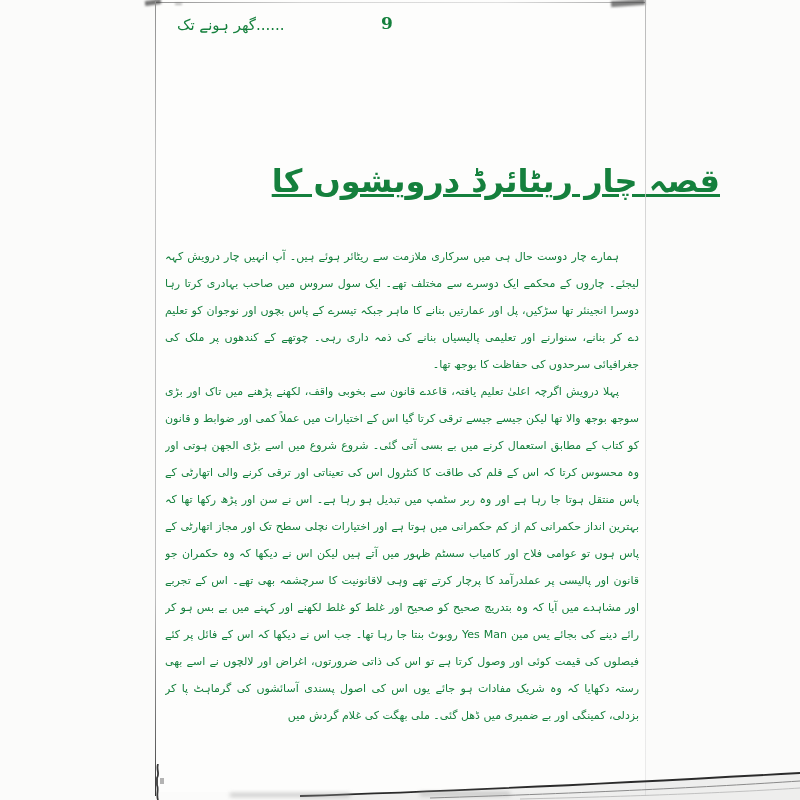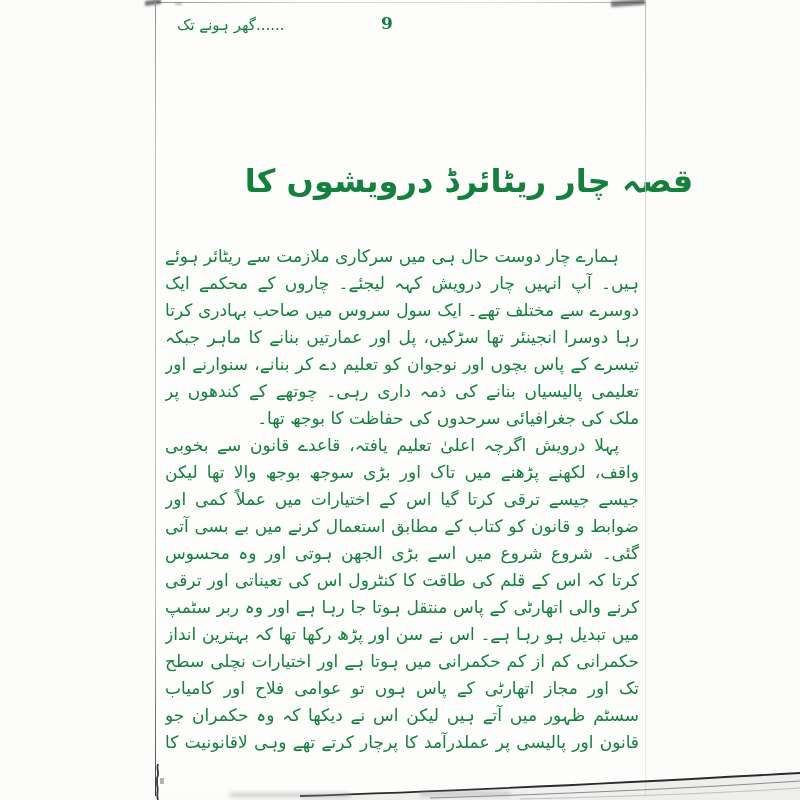--- a/index.html
+++ b/index.html
@@ -40,38 +40,38 @@
   }
   .hdr-num {
     position: absolute;
     left: 226px; top: 13px;
     font-family: "DejaVu Serif", serif;
     font-weight: bold;
     font-size: 17px;
   }
   .chapter-title {
     position: absolute;
-    left: 11px; top: 162px;
+    left: 17px; top: 162px;
     width: 100%;
-    text-align: center;
     transform: translateX(58px);
     direction: rtl;
     font-size: 32px;
     font-weight: bold;
     white-space: nowrap;
+    text-decoration: underline;
   }
   .body-text {
     position: absolute;
     left: 10px; top: 243px;
     width: 474px;
     height: 514px;
     overflow: hidden;
     direction: rtl;
     text-align: justify;
-    font-size: 17px;
+    font-size: 11px;
     line-height: 27px;
   }
   .para { margin: 0; text-indent: 20px; }
   .edge {
     position: absolute; top: 0;
     width: 1px; height: 796px;
   }
   .edge.left {
     left: 155px;
     background: linear-gradient(to bottom, #8f8f8f 0%, #c2c2c2 20%, #bdbdbd 75%, #5a5a5a 95%, #333 100%);

